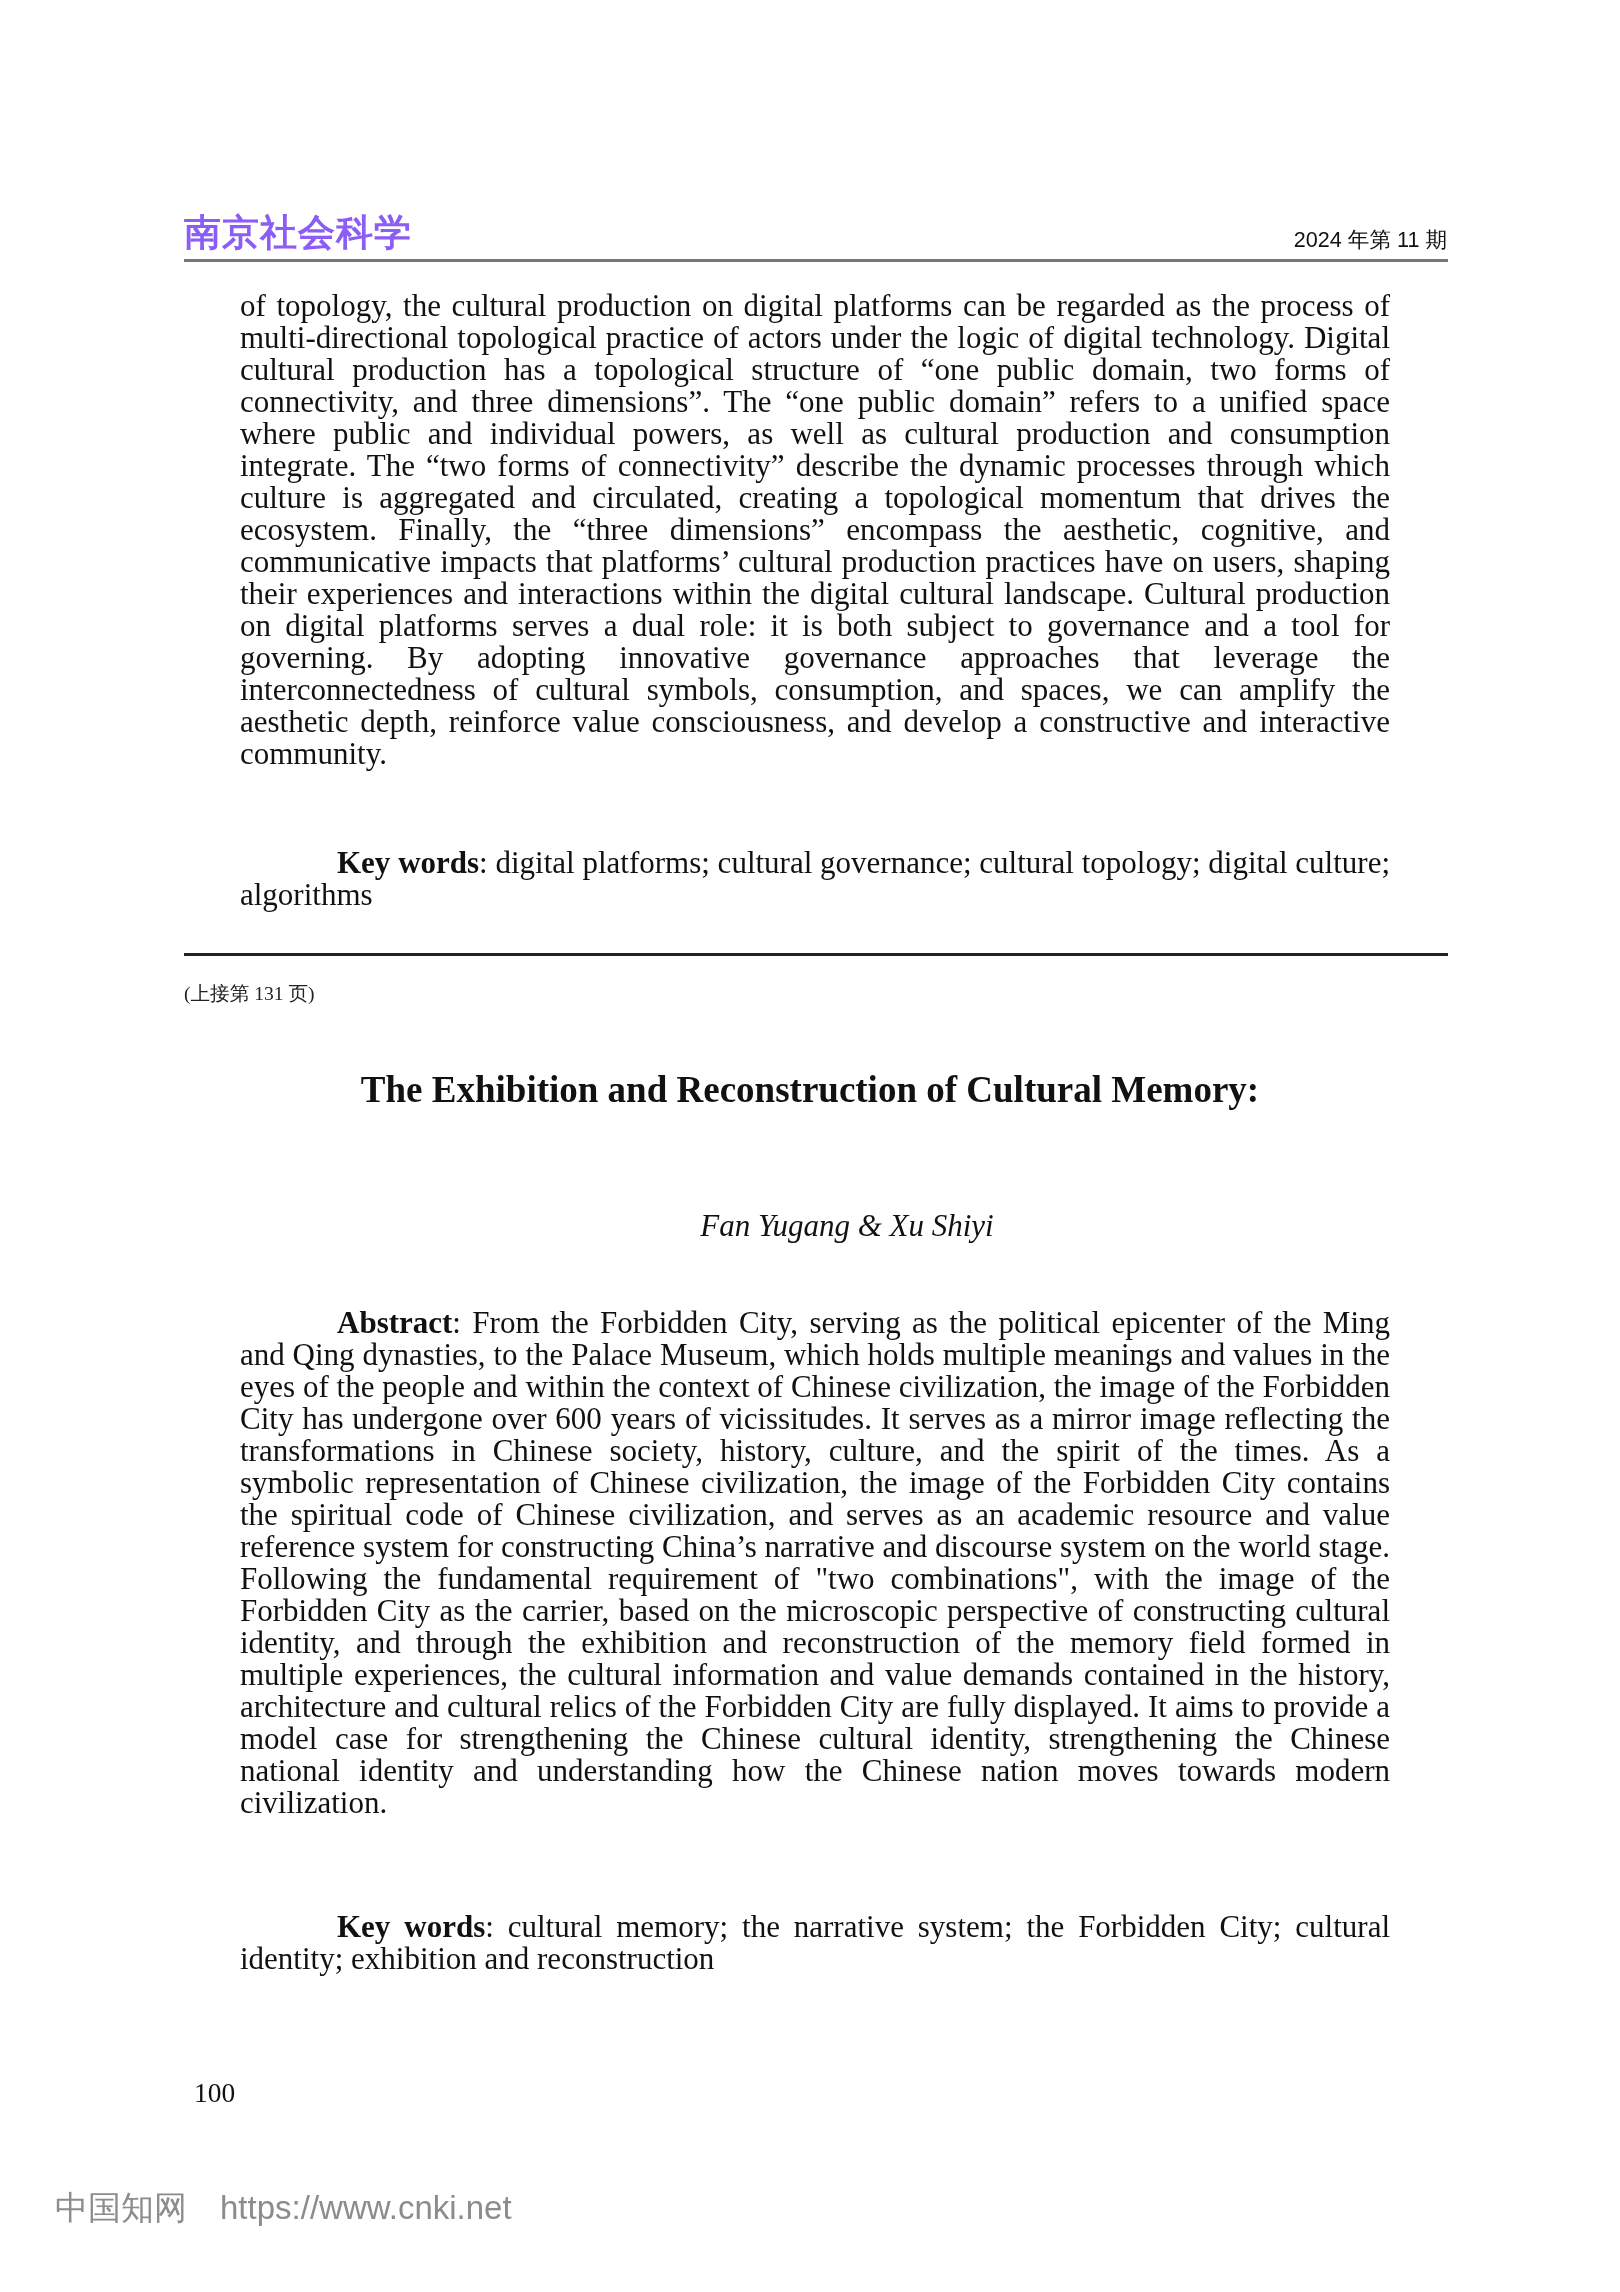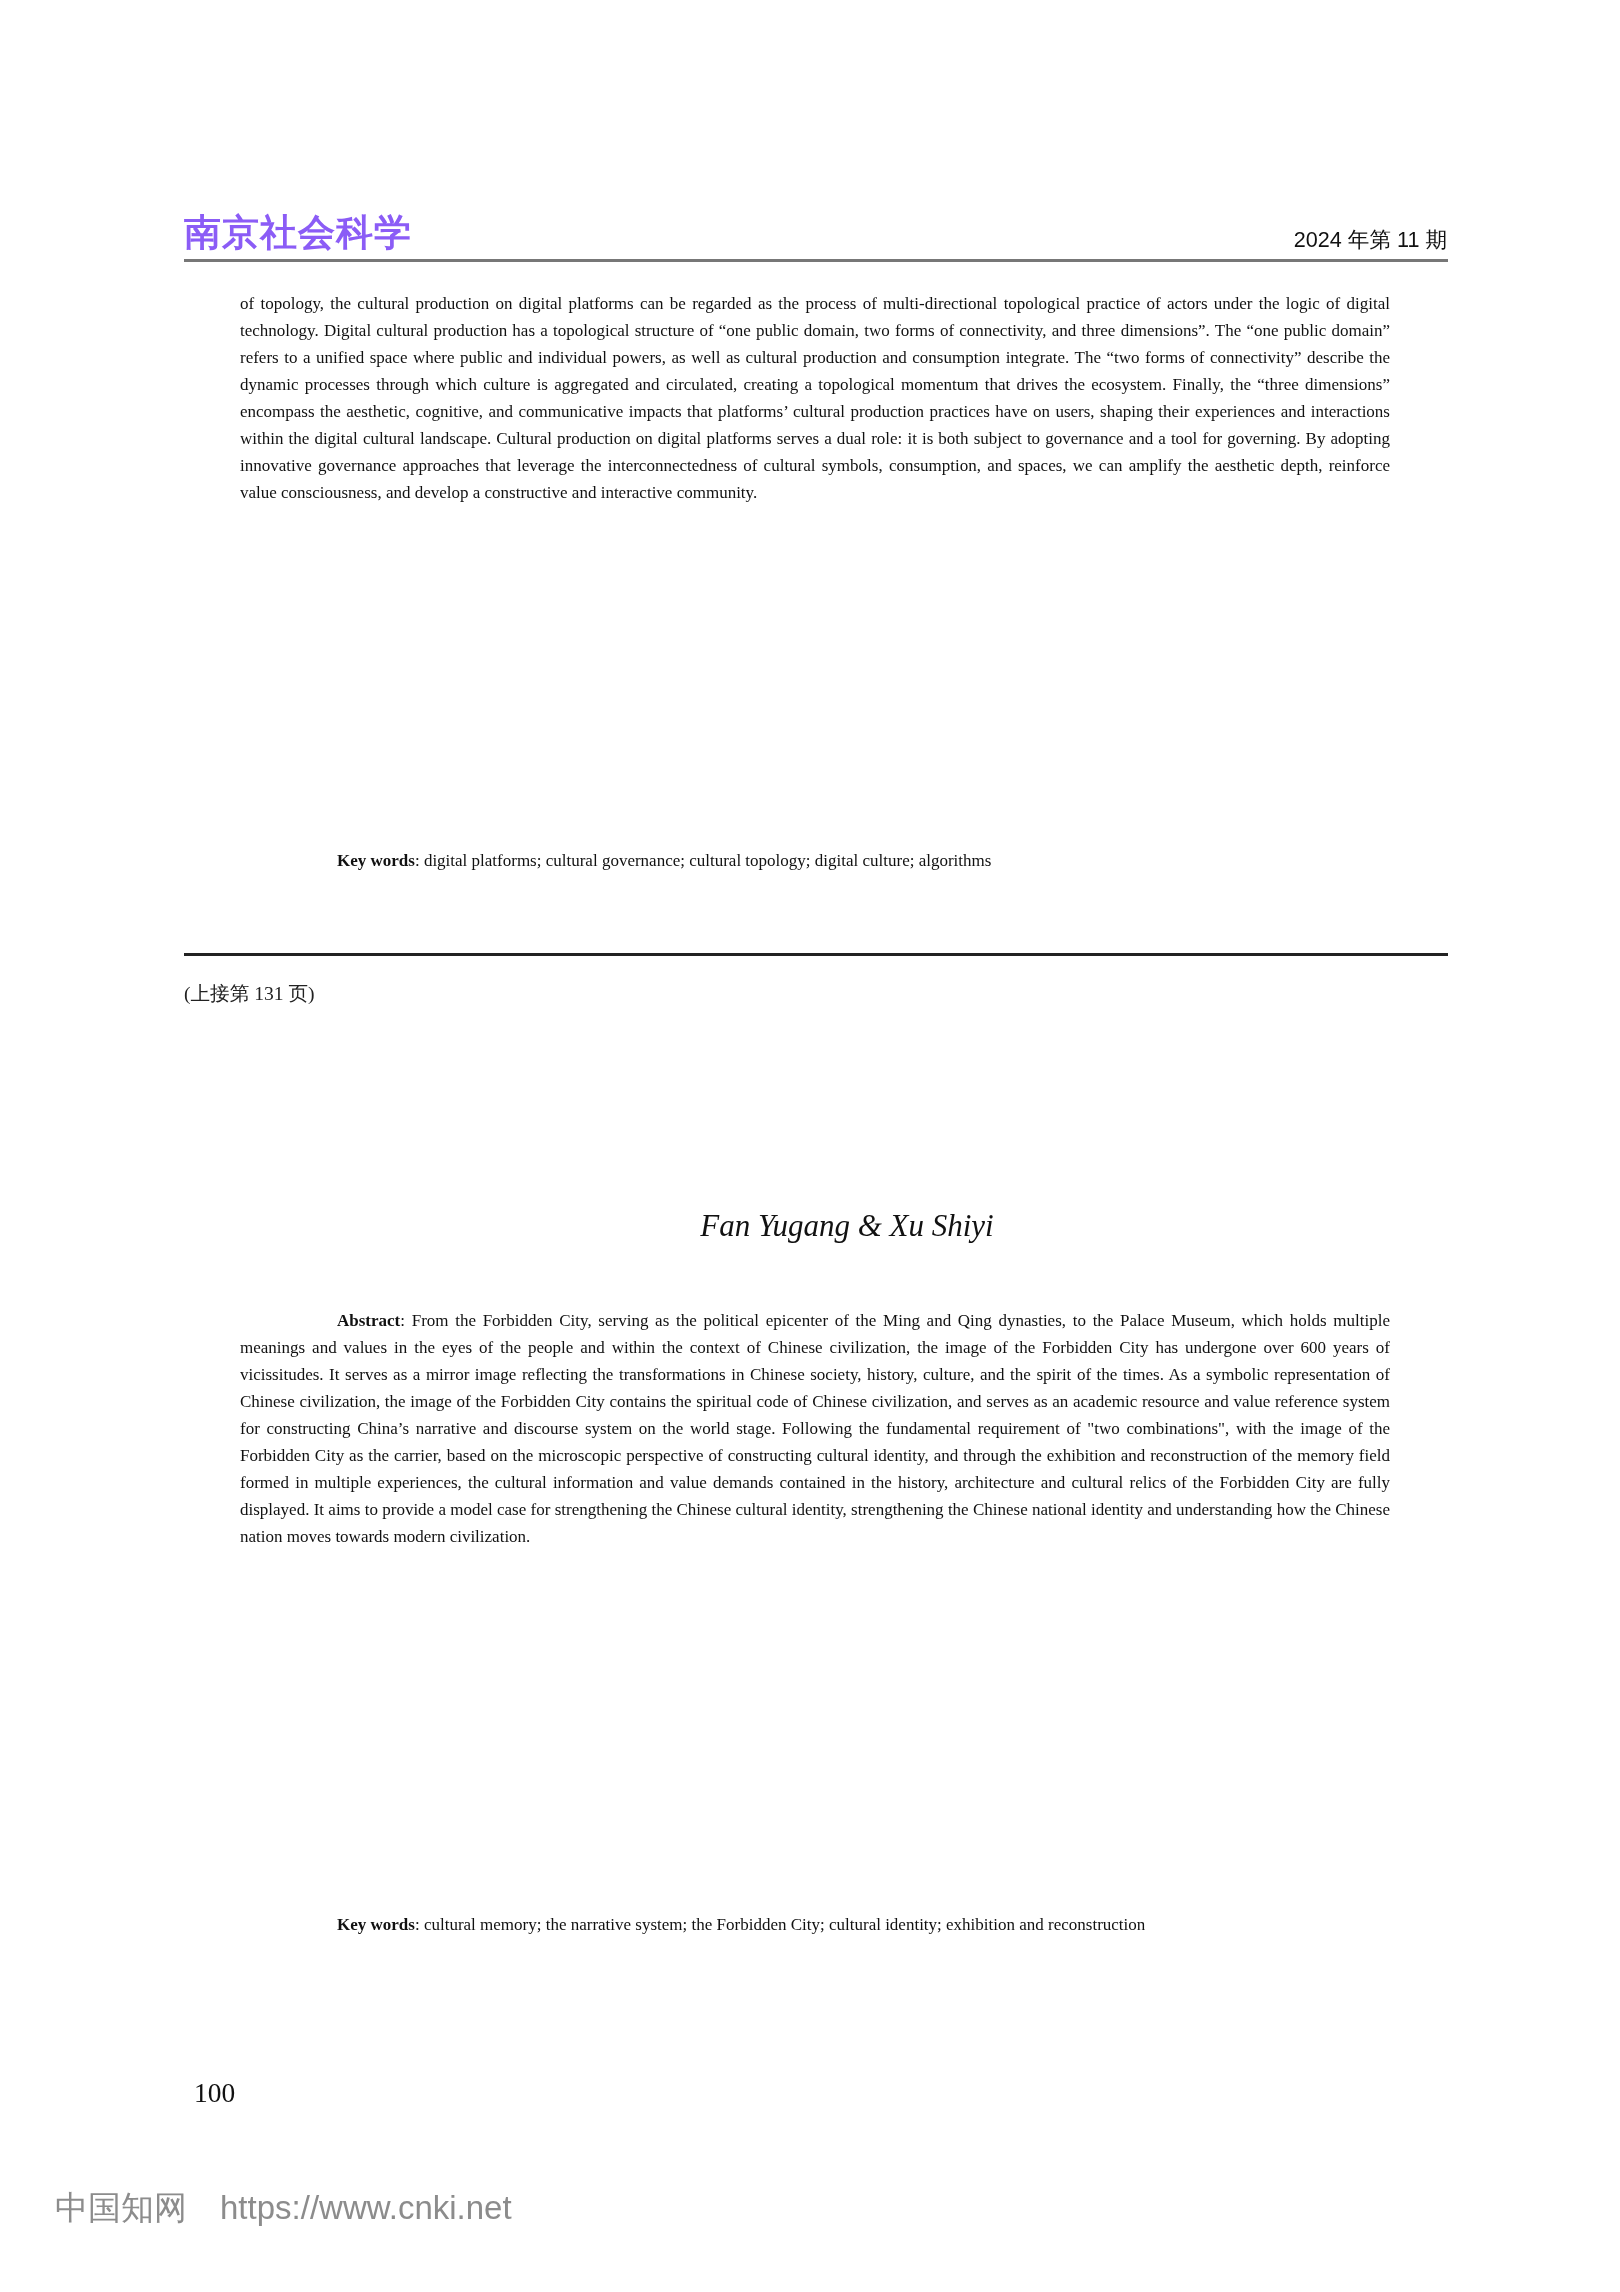--- a/index.html
+++ b/index.html
@@ -3,21 +3,21 @@
 <meta charset="utf-8">
 <style>
   html, body { margin:0; padding:0; background:#ffffff; }
   body { width:1620px; height:2293px; position:relative; overflow:hidden;
          font-family:"Liberation Serif","DejaVu Serif",serif; color:#111; }
   .journal { position:absolute; left:184px; top:208px; font-size:37px; color:#8b5cf6;
              font-family:Liberation Serif, serif; letter-spacing:1px; font-weight:bold; }
   .issue { position:absolute; right:173px; top:225px; font-size:21.6px; color:#111;
            font-family:"Liberation Sans","DejaVu Sans",sans-serif; }
   .header-rule { position:absolute; left:184px; width:1264px; top:259px; height:2.9px; background:#777; }
-  .para { position:absolute; left:240px; width:1150px; font-size:17px; line-height:27px;
+  .para { position:absolute; left:240px; width:1150px; font-size:31px; line-height:32px;
           text-align:justify; text-align-last:left; }
   .para .indent { display:inline-block; width:59px; }
   .p1 { top:290px; }
   .kw1 { top:847px; }
   .section-rule { position:absolute; left:184px; width:1264px; top:953px; height:2.9px; background:#222; }
   .cont { position:absolute; left:184px; top:980px; font-size:19.6px; color:#222; }
   .title { position:absolute; left:0; width:1620px; top:1061px; text-align:center;
            font-size:37px; font-weight:bold; line-height:57px; }
   .authors { position:absolute; left:0; width:1620px; top:1208px; text-align:center;
              font-size:31px; font-style:italic;padding-left:37px; }
@@ -42,20 +42,21 @@
 
 <div class="para kw1">
   <span class="indent"></span><b class="lbl">Key words</b><span>: digital platforms; cultural governance; cultural topology; digital culture; algorithms</span>
 </div>
 
 <div class="section-rule"></div>
 
 <div class="cont">(上接第 131 页)</div>
 
 <div class="title">
+  <div>The Exhibition and Reconstruction of Cultural Memory:</div>
 </div>
 
 <div class="authors">Fan Yugang &amp; Xu Shiyi</div>
 
 <div class="para abstract">
   <span class="indent"></span><b class="lbl">Abstract</b><span>: From the Forbidden City, serving as the political epicenter of the Ming and Qing dynasties, to the Palace Museum, which holds multiple meanings and values in the eyes of the people and within the context of Chinese civilization, the image of the Forbidden City has undergone over 600 years of vicissitudes. It serves as a mirror image reflecting the transformations in Chinese society, history, culture, and the spirit of the times. As a symbolic representation of Chinese civilization, the image of the Forbidden City contains the spiritual code of Chinese civilization, and serves as an academic resource and value reference system for constructing China’s narrative and discourse system on the world stage. Following the fundamental requirement of "two combinations", with the image of the Forbidden City as the carrier, based on the microscopic perspective of constructing cultural identity, and through the exhibition and reconstruction of the memory field formed in multiple experiences, the cultural information and value demands contained in the history, architecture and cultural relics of the Forbidden City are fully displayed. It aims to provide a model case for strengthening the Chinese cultural identity, strengthening the Chinese national identity and understanding how the Chinese nation moves towards modern civilization.</span>
 </div>
 
 <div class="para kw2">
   <span class="indent"></span><b class="lbl">Key words</b><span>: cultural memory; the narrative system; the Forbidden City; cultural identity; exhibition and reconstruction</span>

